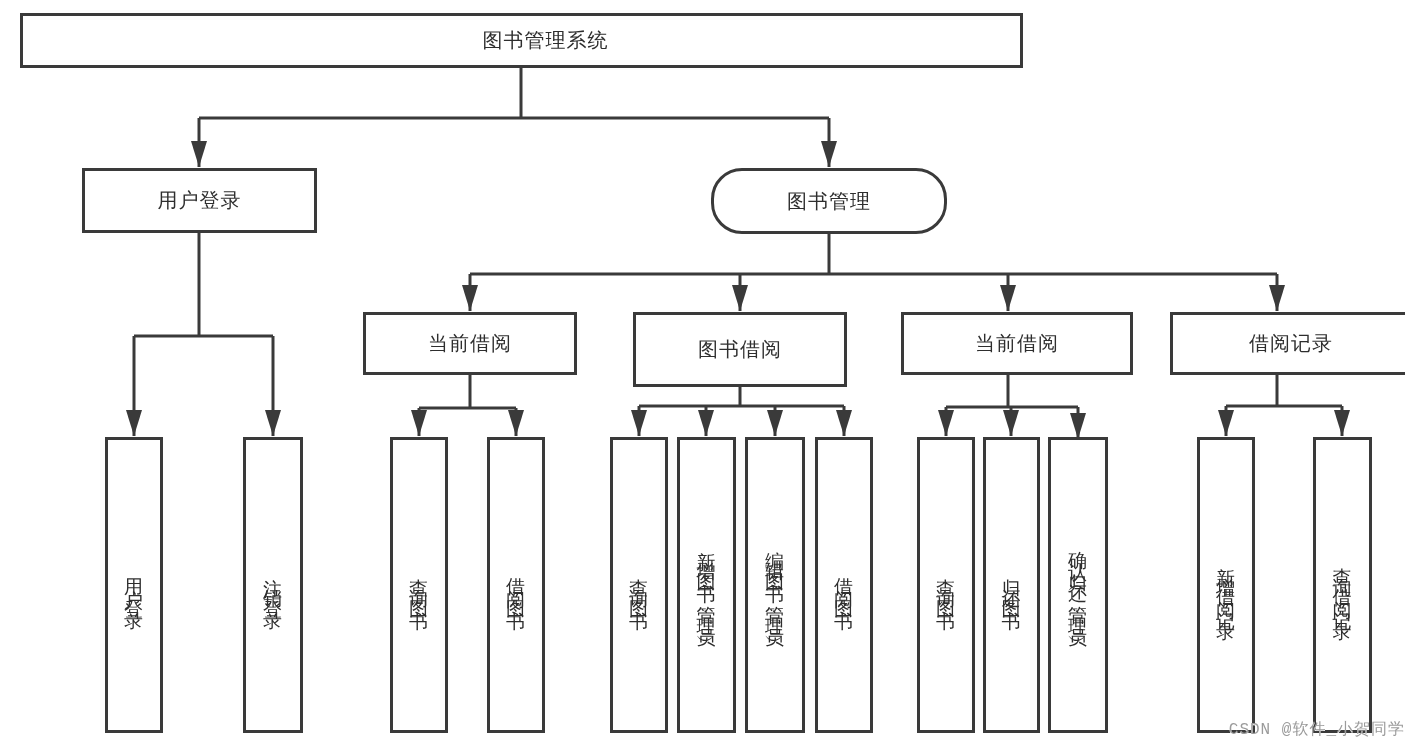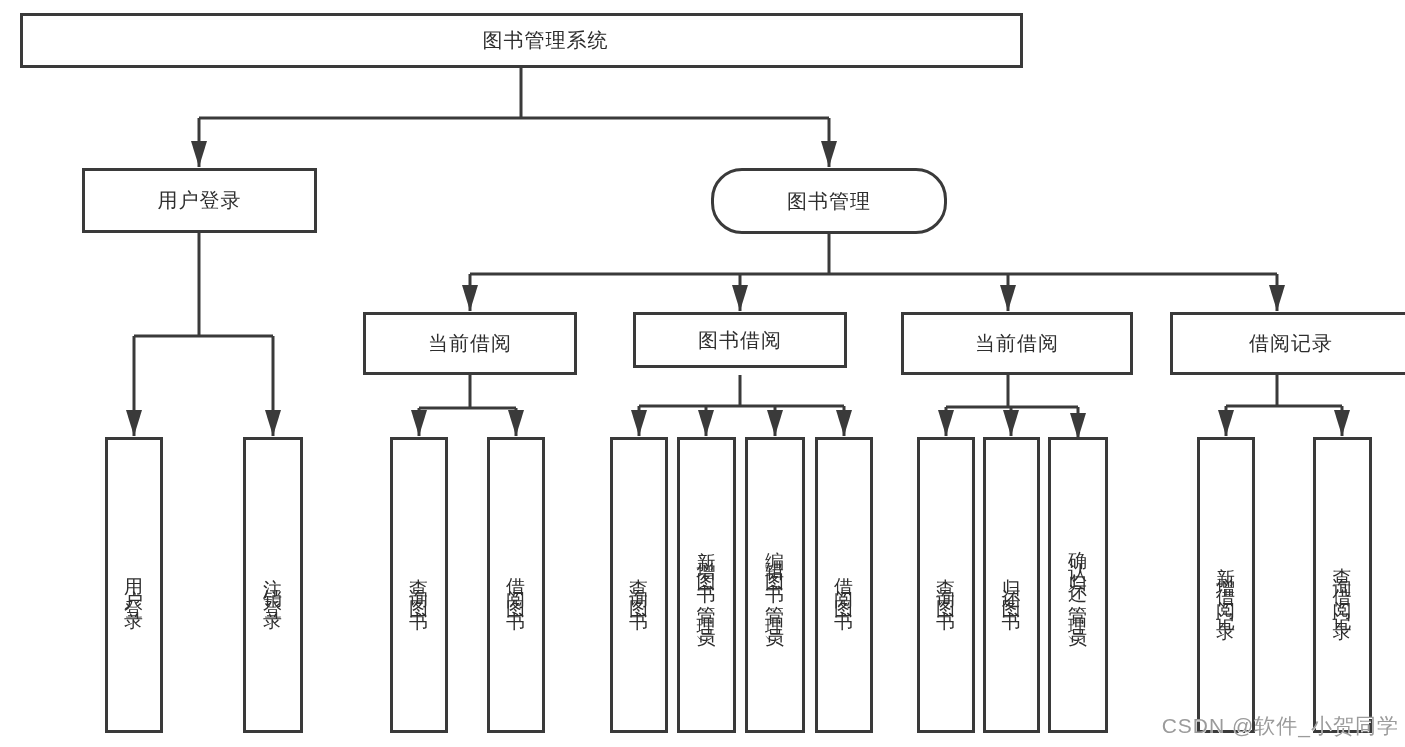--- a/index.html
+++ b/index.html
@@ -32,21 +32,21 @@
     border:3px solid var(--line);
     display:flex;align-items:center;justify-content:center;
     font-size:20px;color:var(--text);
     letter-spacing:1px;
     z-index:2;
   }
   .b-root   {left:20px;  top:13px;  width:1003px;height:55px;padding-left:48px;}
   .b-login  {left:82px;  top:168px; width:235px; height:65px;}
   .b-mgmt   {left:711px; top:168px; width:236px; height:66px;border-radius:31px;}
   .b-rec    {left:363px; top:312px; width:214px; height:63px;}
-  .b-borrow {left:633px; top:312px; width:214px; height:56px;}
+  .b-borrow {left:633px; top:312px; width:214px; height:75px;}
   .b-current{left:901px; top:312px; width:232px; height:63px;}
   .b-history{left:1170px;top:312px; width:242px; height:63px;}
   .leaf{
     position:absolute;
     top:437px;height:296px;
     background:#fff;
     border:3px solid var(--line);
     display:flex;align-items:center;justify-content:center;
     z-index:2;
   }
@@ -66,26 +66,27 @@
   .leaf-c2{left:677px; width:59px;}
   .leaf-c3{left:745px; width:60px;}
   .leaf-c4{left:815px; width:58px;}
   .leaf-d1{left:917px; width:58px;}
   .leaf-d2{left:983px; width:57px;}
   .leaf-d3{left:1048px;width:60px;}
   .leaf-e1{left:1197px;width:58px;}
   .leaf-e2{left:1313px;width:59px;}
   .watermark{
     position:absolute;
-    right:6px;bottom:7px;
-    font-size:21px;
+    right:0;bottom:7px;
+    font-size:16px;
     color:var(--watermark);
     text-shadow:0 1px 0 #ffffff;
     z-index:5;
     letter-spacing:1px;
+    font-family:Liberation Mono, monospace;
   }
 </style>
 </head>
 <body>
 
 <div class="canvas">
 
   <svg class="connectors" viewBox="0 0 1405 747" xmlns="http://www.w3.org/2000/svg">
     <defs>
       <marker id="arrow" markerUnits="userSpaceOnUse" markerWidth="27" markerHeight="18" refX="26" refY="8" orient="auto">

